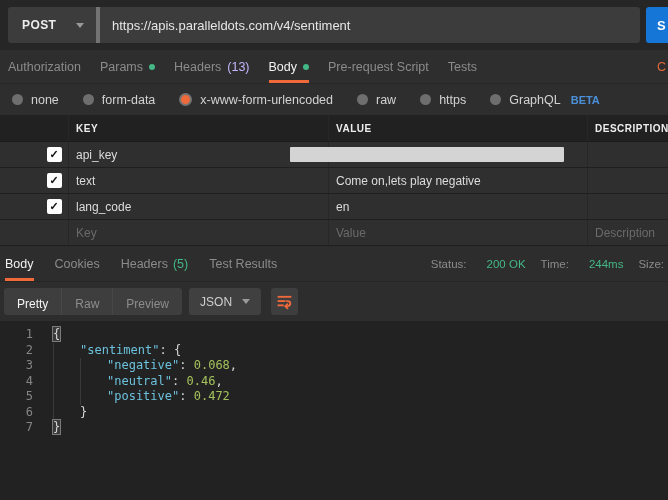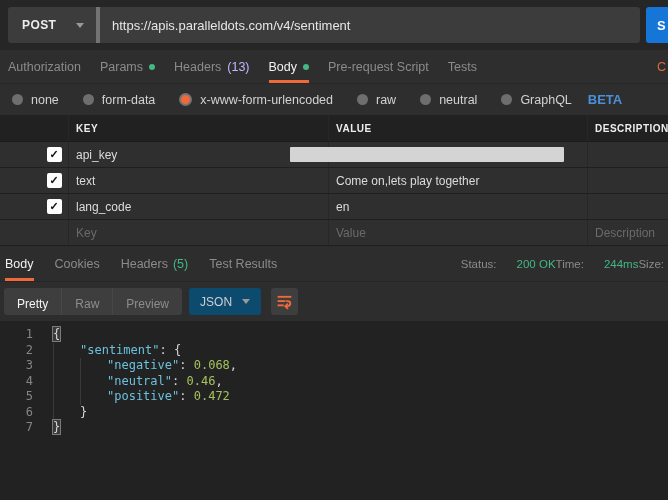--- a/index.html
+++ b/index.html
@@ -32,21 +32,21 @@
   .dot{width:6px;height:6px;border-radius:50%;background:#44b787;flex:none;}
   .cookies-c{position:absolute;right:2px;top:0;height:100%;display:flex;align-items:center;
              color:#e06a3a;font-size:12.5px;cursor:pointer;}
 
   
   .modes{height:31px;flex:none;background:#2e2e2e;display:flex;align-items:center;gap:24px;
          padding:0 12px;font-size:12.5px;color:#d2d2d2;}
   .mode{display:flex;align-items:center;gap:8px;cursor:pointer;white-space:nowrap;}
   .radio{width:11px;height:11px;border-radius:50%;background:#6e6e6e;flex:none;box-sizing:border-box;}
   .radio.sel{width:13px;height:13px;border:2px solid #747474;background:#f0693a;}
-  .beta{color:#4a90d9;font-size:13px;font-weight:bold;vertical-align:super;margin-left:8px;}
+  .beta{color:#4a90d9;font-size:11px;font-weight:bold;vertical-align:super;margin-left:2px;}
 
   
   .ptable{flex:none;background:#2f2f2f;font-size:12px;color:#dcdcdc;}
   .trow{display:flex;height:26px;align-items:center;border-bottom:1px solid #1f1f1f;
         position:relative;box-sizing:border-box;padding-left:40px;}
   .trow.header{background:#212121;height:27px;font-size:10px;font-weight:bold;color:#ededed;
                letter-spacing:.5px;border-bottom:1px solid #1b1b1b;}
   .c0{width:28px;flex:none;display:flex;justify-content:center;align-items:center;height:100%;box-sizing:border-box;}
   .c1{width:260px;flex:none;padding-left:7px;border-left:1px solid #272727;height:100%;
       display:flex;align-items:center;box-sizing:border-box;}
@@ -59,34 +59,34 @@
   .redaction{position:absolute;left:290px;top:5px;width:274px;height:15px;background:#d4d4d4;border-radius:1px;}
   .ph{color:#6a6a6a;}
 
   
   .resp-head{height:36px;flex:none;background:#2d2d2d;display:flex;align-items:stretch;
              padding-left:5px;border-bottom:1px solid #262626;box-sizing:border-box;font-size:12.5px;}
   .resptab{display:flex;align-items:center;gap:5px;margin-right:21px;color:#8b8b8b;
            border-bottom:3px solid transparent;border-top:3px solid transparent;cursor:pointer;white-space:nowrap;}
   .resptab.active{color:#f2f2f2;border-bottom-color:#f0693a;}
   .resptab .count{color:#44b787;}
-  .resp-meta{margin-left:auto;display:flex;align-items:center;padding-right:4px;
+  .resp-meta{margin-left:auto;display:flex;align-items:center;gap:15px;padding-right:4px;
              font-size:11.5px;color:#8b8b8b;white-space:nowrap;}
   .metaitem{display:flex;align-items:center;}
   .metaval{color:#44b787;margin-left:20px;}
 
   
   .resp-toolbar{height:39px;flex:none;background:#2d2d2d;display:flex;align-items:center;
                 padding-left:4px;}
   .segmented{display:flex;height:27px;background:#3e3e3e;border-radius:3px;overflow:hidden;}
   .seg{display:flex;align-items:center;padding:16px 13px;font-size:12px;color:#8d8d8d;
        border-right:1px solid #474747;cursor:pointer;}
   .seg:last-child{border-right:none;}
   .seg.active{color:#f5f5f5;}
-  .json-dd{height:27px;display:flex;align-items:center;gap:10px;background:#0c4a6e;border-radius:3px;
+  .json-dd{height:27px;display:flex;align-items:center;gap:10px;background:#404040;border-radius:3px;
            padding:0 11px;font-size:12px;color:#cfcfcf;margin-left:7px;cursor:pointer;}
   .wrap-btn{width:27px;height:27px;flex:none;background:#3e3e3e;border:none;border-radius:3px;
             display:flex;align-items:center;justify-content:center;margin-left:10px;cursor:pointer;padding:0;}
 
   
   .code{flex:1;background:#222222;padding-top:6px;font-family:"DejaVu Sans Mono",monospace;
         font-size:12px;line-height:15.5px;color:#d8d8d8;overflow:hidden;}
   .cline{display:flex;white-space:pre;}
   .ln{width:33px;flex:none;text-align:right;color:#858585;user-select:none;}
   .lcontent{margin-left:20px;}
@@ -153,21 +153,21 @@
       <label class="mode">
         <span class="radio sel"></span>
         <span>x-www-form-urlencoded</span>
       </label>
       <label class="mode">
         <span class="radio"></span>
         <span>raw</span>
       </label>
       <label class="mode">
         <span class="radio"></span>
-        <span>neutral</span>
+        <span>https</span>
       </label>
       <label class="mode">
         <span class="radio"></span>
         <span>GraphQL</span>
         <sup class="beta">BETA</sup>
       </label>
     </div>
 
   <div class="ptable">
     <div class="trow header">
@@ -184,21 +184,21 @@
           <div class="c1">api_key</div>
           <div class="c2"></div>
           <div class="c3"></div>
           <div class="redaction"></div>
         </div>
         <div class="trow">
           <div class="c0">
             <div class="cb">✓</div>
           </div>
           <div class="c1">text</div>
-          <div class="c2">Come on,lets play together</div>
+          <div class="c2">Come on,lets play negative</div>
           <div class="c3"></div>
         </div>
         <div class="trow">
           <div class="c0">
             <div class="cb">✓</div>
           </div>
           <div class="c1">lang_code</div>
           <div class="c2">en</div>
           <div class="c3"></div>
         </div>

